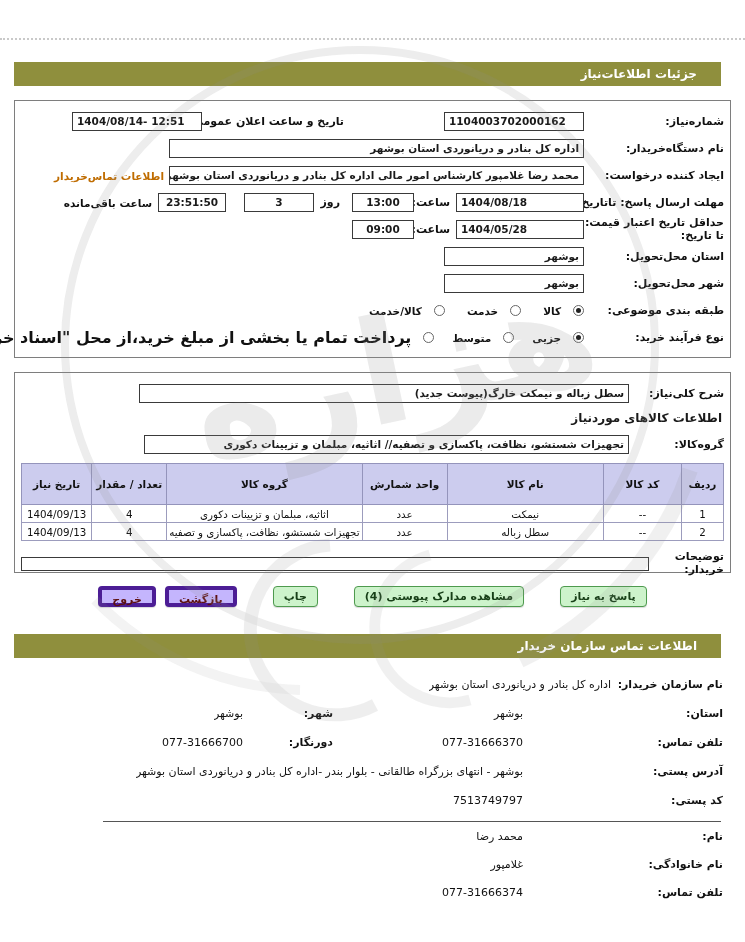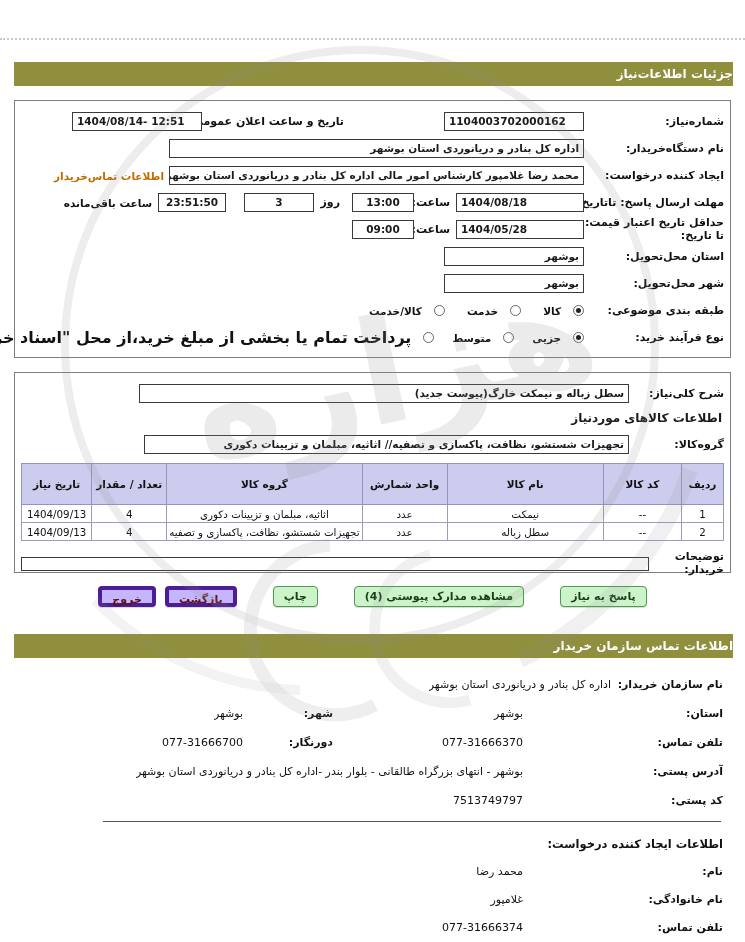--- a/index.html
+++ b/index.html
@@ -10,24 +10,24 @@
     direction: rtl;
     color: #111;
     position: relative;
     overflow: hidden;
   }
   .page { position: relative; width: 745px; height: 942px; background: #fff; }
 
   .topsep { position: absolute; top: 38px; left: 0; right: 0; border-top: 2px dotted #c9c9c9; }
 
   .bar {
-    position: absolute; left: 14px; right: 12px; height: 24px;
+    position: absolute; left: 14px; right: 24px; height: 24px;
     background: #8f8f3d; color: #fff;
     font-size: 12px; font-weight: bold; line-height: 24px;
-    padding: 0 0;
+    padding: 0 24px;
   }
   .bar.details { top: 62px; }
   .bar.contactbar { top: 634px; }
 
   .box { position: absolute; left: 14px; right: 14px; border: 1px solid #7e7e7e; }
   .box.formbox { top: 100px; height: 258px; padding: 7px 6px; }
   .box.needbox { top: 372px; height: 201px; padding: 6px 6px; }
 
   .frow { display: flex; align-items: center; height: 27px; }
   .lab { font-size: 11px; font-weight: bold; color: #101010; white-space: nowrap; flex-shrink: 0; }
@@ -301,21 +301,20 @@
       <span class="cval">بوشهر - انتهای بزرگراه طالقانی - بلوار بندر -اداره کل بنادر و دریانوردی استان بوشهر</span>
     </div>
 
     <div class="crow">
       <span class="clab" style="width:200px">کد پستی:</span>
       <span class="cval num">7513749797</span>
     </div>
 
     <div class="divider"></div>
 
-    <div class="ctitle">اطلاعات ایجاد کننده درخواست:</div>
 
     <div class="crow small">
       <span class="clab" style="width:200px">نام:</span>
       <span class="cval">محمد رضا</span>
     </div>
     <div class="crow small">
       <span class="clab" style="width:200px">نام خانوادگی:</span>
       <span class="cval">غلامپور</span>
     </div>
     <div class="crow small">

